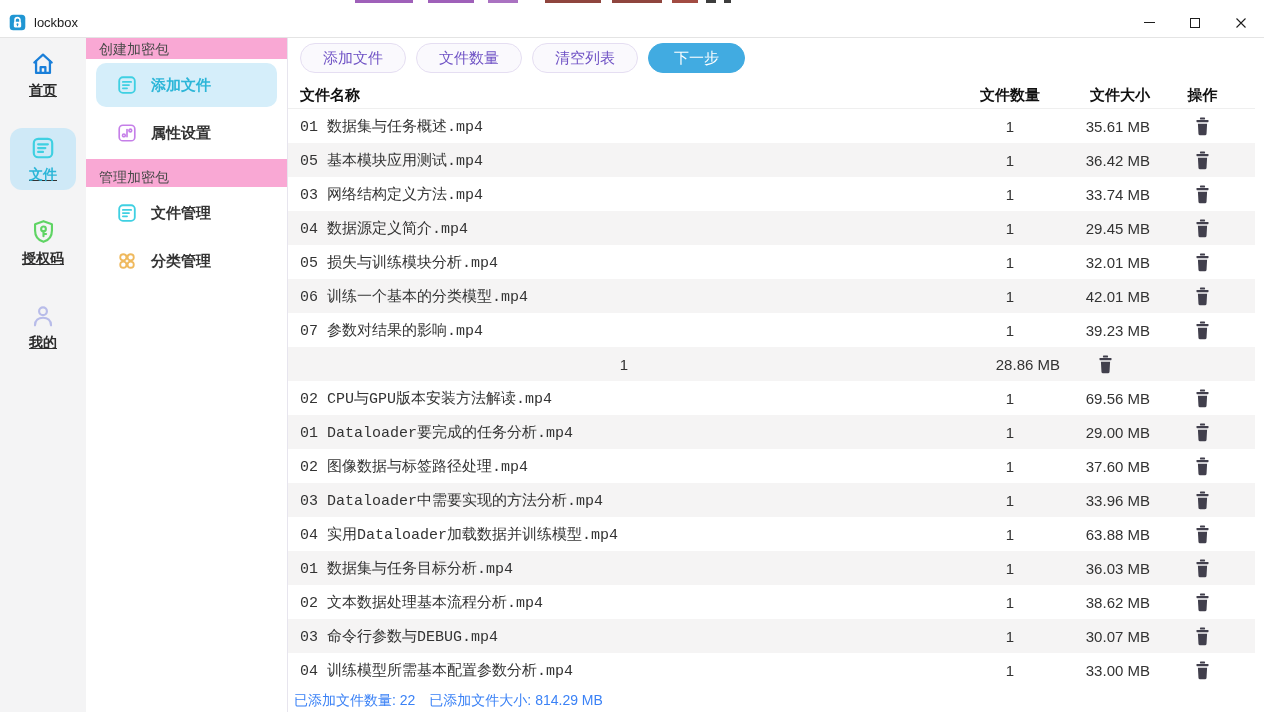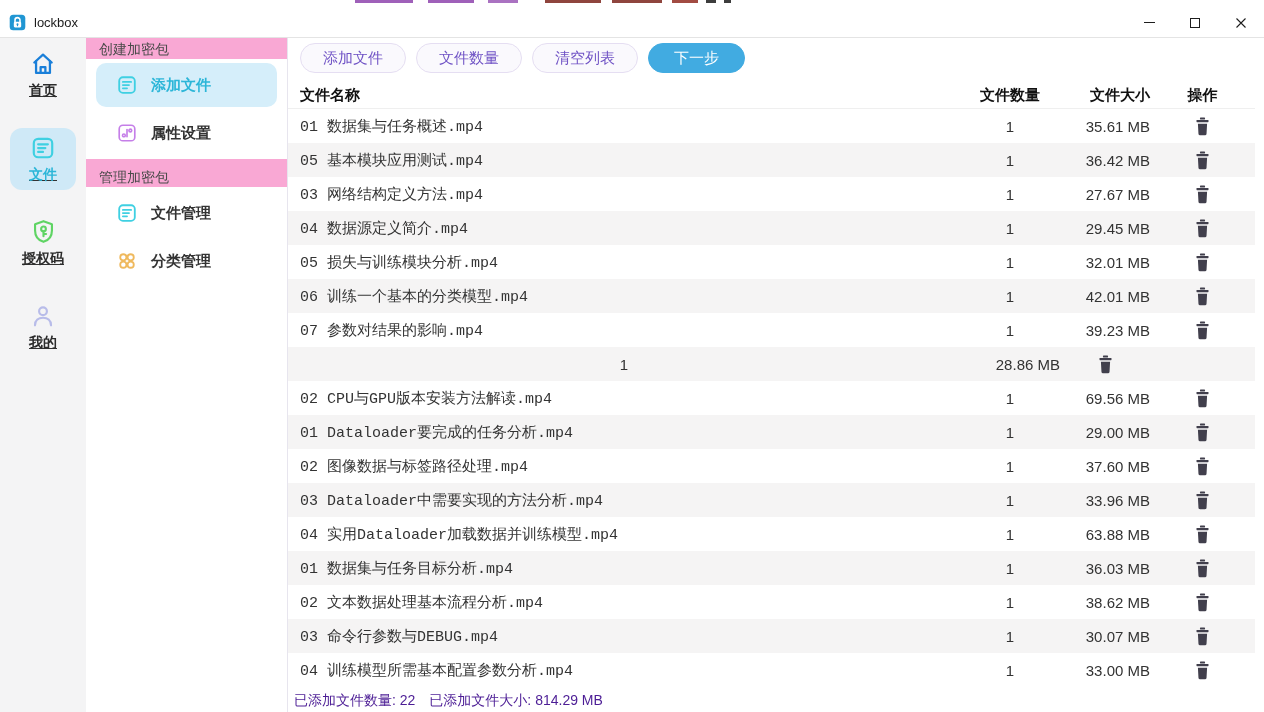--- a/index.html
+++ b/index.html
@@ -67,21 +67,21 @@
   .thead { height:26px; border-bottom:1px solid #efefef; font-weight:700; font-size:15px; color:#111; }
   .h-name, .cell-name { padding-left:12px; white-space:nowrap; overflow:hidden;font-family:Liberation Mono, monospace; }
   .h-count, .cell-count { text-align:center; }
   .h-size, .cell-size { text-align:right; }
   .h-ops { text-align:center; }
   .row { height:34px; font-size:15px; color:#333; }
   .row.alt { background:#f5f4f4; }
   .cell-ops { display:flex; justify-content:center; }
   .trash-btn { background:none; border:none; cursor:pointer; padding:0; width:22px; height:22px; display:flex; align-items:center; justify-content:center; }
 
-  .statusbar { padding:5px 0 0 6px; font-size:14px; color:#4c1d95; display:flex; gap:14px; }
+  .statusbar { padding:5px 0 0 6px; font-size:14px; color:#3b82f6; display:flex; gap:14px; }
 </style>
 </head>
 <body>
 
 <div class="artifacts">
   <i style="left:355px;width:58px;background:#8e44ad"></i>
   <i style="left:428px;width:46px;background:#8e44ad"></i>
   <i style="left:488px;width:30px;background:#9b59b6"></i>
   <i style="left:545px;width:56px;background:#7b241c"></i>
   <i style="left:612px;width:50px;background:#7b241c"></i>
@@ -251,21 +251,21 @@
           <rect x="4.4" y="4.8" width="15.2" height="2.7" rx="0.7"></rect>
           <path d="M6.2 9.4 h11.6 l-0.7 12.6 a2 2 0 0 1 -2 1.9 H8.9 a2 2 0 0 1 -2 -1.9 Z"></path>
         </svg>
       </button>
     </span>
   </div>
 
   <div class="row">
     <span class="cell-name">03 网络结构定义方法.mp4</span>
     <span class="cell-count">1</span>
-    <span class="cell-size">27.67 MB</span>
+    <span class="cell-size">33.74 MB</span>
     <span class="cell-ops">
       <button class="trash-btn">
         <svg width="19" height="21" viewBox="0 0 24 26" fill="#413f4c">
           <rect x="8.8" y="1.6" width="6.4" height="2.6" rx="0.6"></rect>
           <rect x="4.4" y="4.8" width="15.2" height="2.7" rx="0.7"></rect>
           <path d="M6.2 9.4 h11.6 l-0.7 12.6 a2 2 0 0 1 -2 1.9 H8.9 a2 2 0 0 1 -2 -1.9 Z"></path>
         </svg>
       </button>
     </span>
   </div>

